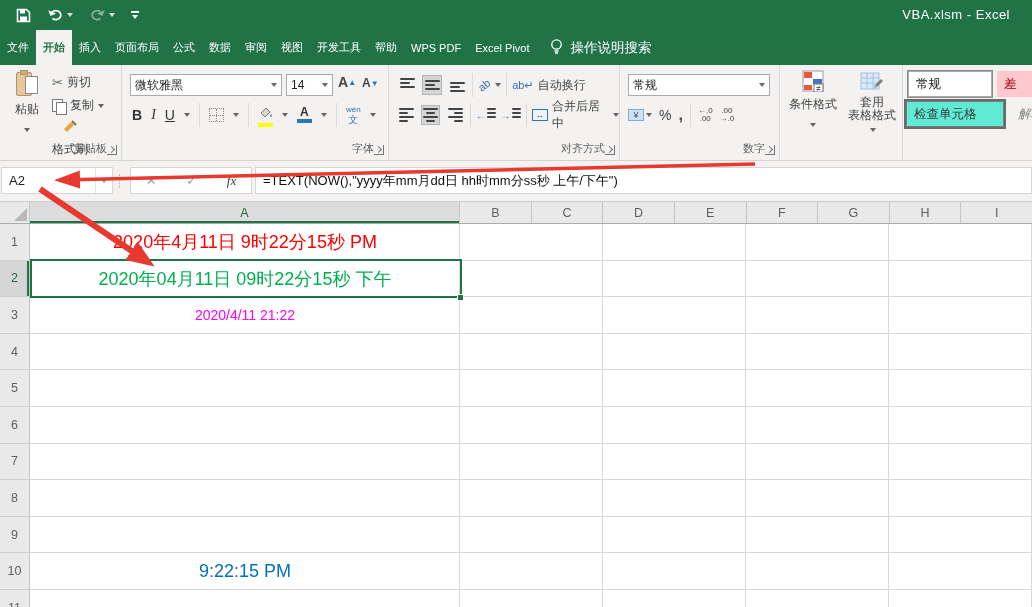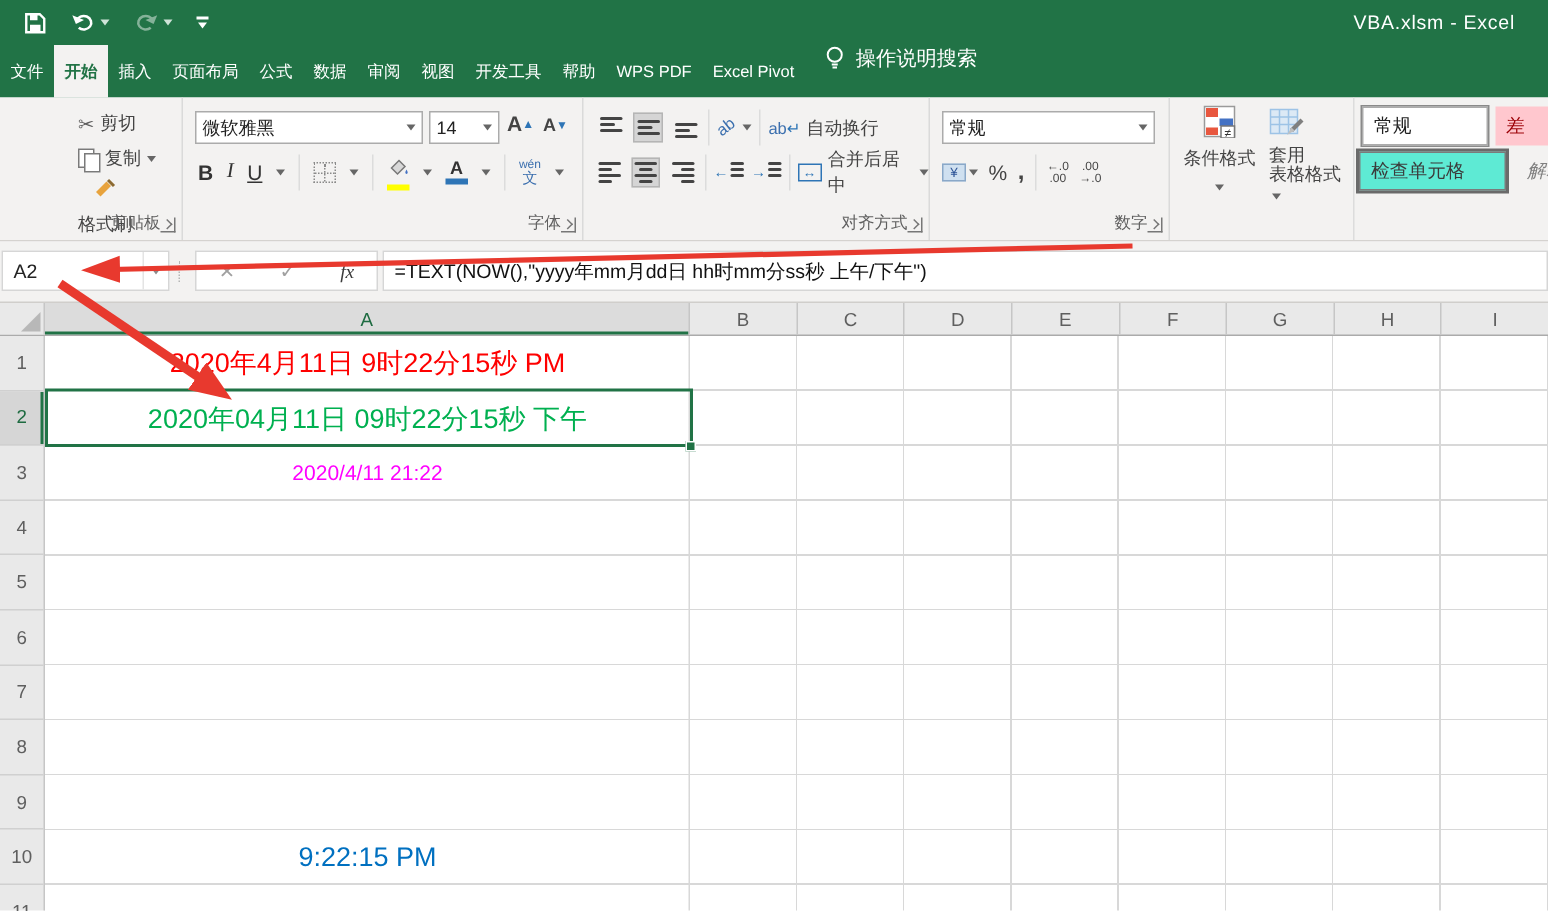--- a/index.html
+++ b/index.html
@@ -12,21 +12,21 @@
   #qat { position:absolute; left:16px; top:0; height:30px; display:flex; align-items:center; gap:16px; }
   .qat-btn { display:flex; align-items:center; gap:3px; color:#fff; }
   .qat-caret { width:0; height:0; border-left:3px solid transparent; border-right:3px solid transparent; border-top:4px solid #cfe3d8; }
   .qat-dim svg { opacity:.45; }
   #win-title { position:absolute; right:22px; top:0; height:30px; line-height:30px; color:#fff; font-size:13px; letter-spacing:.5px; }
 
   
   #tabrow { position:absolute; top:30px; left:0; width:1032px; height:35px; background:#217346; display:flex; align-items:stretch; }
   .tab { color:#fff; font-size:11px; padding:0 7px; display:flex; align-items:center; cursor:default; white-space:nowrap; }
   .tab.active { background:#f3f2f1; color:#217346; font-weight:bold; }
-  #tellme { display:flex; gap:7px; color:#fff; font-size:13.5px; padding:0 12px;font-family:Liberation Mono, monospace; }
+  #tellme { display:flex; align-items:center; gap:7px; color:#fff; font-size:13.5px; padding:0 12px; }
 
   
   #ribbon { position:absolute; top:65px; left:0; width:1032px; height:96px; background:#f3f2f1; border-bottom:1px solid #d5d2cf; display:flex; }
   .group { position:relative; height:100%; border-right:1px solid #dadada; flex:none; }
   .glabel { position:absolute; bottom:4px; left:0; right:14px; text-align:right; font-size:11px; color:#5f5f5f; }
   .launcher { position:absolute; bottom:5px; right:4px; width:10px; height:10px; border-right:1px solid #777; border-bottom:1px solid #777; }
   .launcher::after { content:""; position:absolute; right:2px; bottom:2px; width:4px; height:4px; border-right:1px solid #777; border-bottom:1px solid #777; transform:rotate(-45deg); }
   .caret { width:0; height:0; border-left:3.5px solid transparent; border-right:3.5px solid transparent; border-top:4px solid #666; display:inline-block; }
   .btn-label { font-size:12px; color:#444; }
   .combo { background:#fff; border:1px solid #ababab; display:flex; align-items:center; font-size:12px; color:#222; padding:0 4px; height:22px; }
@@ -150,20 +150,25 @@
           <path d="M5.5 13 h4 M6 15 h3" stroke="#fff" stroke-width="1.3"></path>
         </svg>
     </span>
     <span>操作说明搜索</span>
   </span>
 </div>
 
 <div id="ribbon">
 
   <div class="group" style="width:122px;">
+    <div class="abs" style="left:8px;top:5px;width:38px;text-align:center;">
+      <span class="clipboard-ic" style="display:inline-block;"><span class="board"></span><span class="clip"></span><span class="page"></span></span>
+      <div class="btn-label">粘贴</div>
+      <span class="caret"></span>
+    </div>
     <div class="abs" style="left:52px;top:9px;display:flex;align-items:center;gap:4px;">
       <span style="color:#5f5f5f;font-size:13px;">✂</span>
       <span class="btn-label">剪切</span>
     </div>
     <div class="abs" style="left:52px;top:32px;display:flex;align-items:center;gap:4px;">
       <span class="copy-ic"></span>
       <span class="btn-label">复制</span>
       <span class="caret"></span>
     </div>
     <div class="abs" style="left:52px;top:54px;display:flex;align-items:center;gap:4px;flex-direction:column;">
@@ -344,21 +349,21 @@
             <rect x="2" y="2" width="8" height="6" fill="#e8573f"></rect>
             <rect x="11" y="9" width="9" height="5" fill="#4472c4"></rect>
             <rect x="2" y="15" width="8" height="5" fill="#e8573f"></rect>
             <rect x="12" y="14" width="9" height="8" fill="#fff" stroke="#777"></rect>
             <text x="16.5" y="21" font-size="8" text-anchor="middle" fill="#333">≠</text>
           </svg>
       </span>
       <div class="btn-label">条件格式</div>
       <span class="caret"></span>
     </div>
-    <div class="abs" style="left:66px;top:5px;width:52px;text-align:left;">
+    <div class="abs" style="left:66px;top:5px;width:52px;text-align:center;">
       <span style="display:inline-block;">
         <svg width="24" height="22" viewBox="0 0 24 22">
             <rect x="1" y="3" width="18" height="16" fill="#dce9f5" stroke="#9dc3e6"></rect>
             <path d="M1 8 h18 M1 13 h18 M7 3 v16 M13 3 v16" stroke="#9dc3e6"></path>
             <path d="M14 16 L21 9 L23 11 L16 18 z" fill="#7f7f7f"></path>
             <path d="M12 20 L15 15 L17 17 z" fill="#bfbfbf"></path>
           </svg>
       </span>
       <div class="btn-label" style="line-height:13px;">
         <span>套用</span><br>

